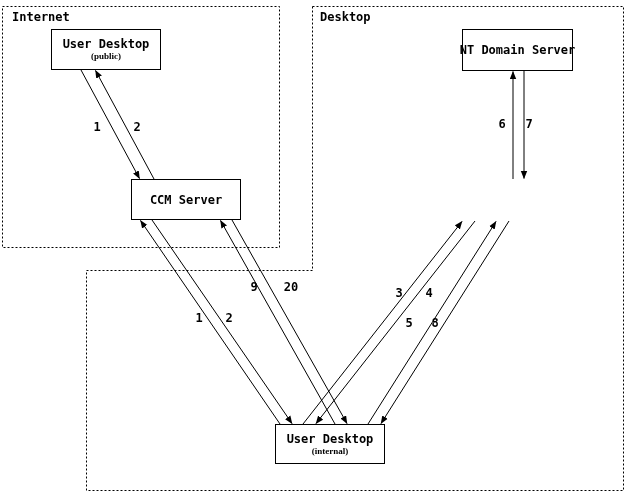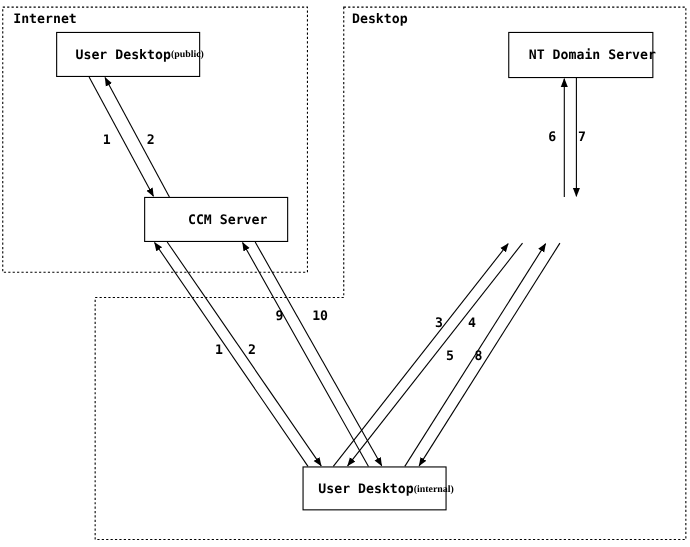--- a/index.html
+++ b/index.html
@@ -16,25 +16,24 @@
     left: 0; top: 0;
     width: 627px; height: 497px;
     z-index: 2;
   }
   .box {
     position: absolute;
     z-index: 1;
     border: 1px solid #000000;
     background: #ffffff;
     display: flex;
-    flex-direction: row;
+    flex-direction: column;
     align-items: center;
     justify-content: center;
     color: #000000;
-    padding-left: 21px;
   }
   .box .title {
     font-size: 12px;
     font-weight: bold;
     white-space: nowrap;
     line-height: 14px;
   }
   .box .sub {
     font-size: 9px;
     font-weight: bold;
@@ -117,21 +116,21 @@
     <div class="sub">(internal)</div>
   </div>
 
   <div class="flow-label" style="left:97px; top:127px;">1</div>
   <div class="flow-label" style="left:137px; top:127px;">2</div>
 
   <div class="flow-label" style="left:199px; top:318px;">1</div>
   <div class="flow-label" style="left:229px; top:318px;">2</div>
 
   <div class="flow-label" style="left:254px; top:287px;">9</div>
-  <div class="flow-label" style="left:291px; top:287px;">10</div>
+  <div class="flow-label" style="left:291px; top:287px;">20</div>
 
   <div class="flow-label" style="left:399px; top:293px;">3</div>
   <div class="flow-label" style="left:429px; top:293px;">4</div>
 
   <div class="flow-label" style="left:409px; top:323px;">5</div>
   <div class="flow-label" style="left:435px; top:323px;">8</div>
 
   <div class="flow-label" style="left:502px; top:124px;">6</div>
   <div class="flow-label" style="left:529px; top:124px;">7</div>
 

